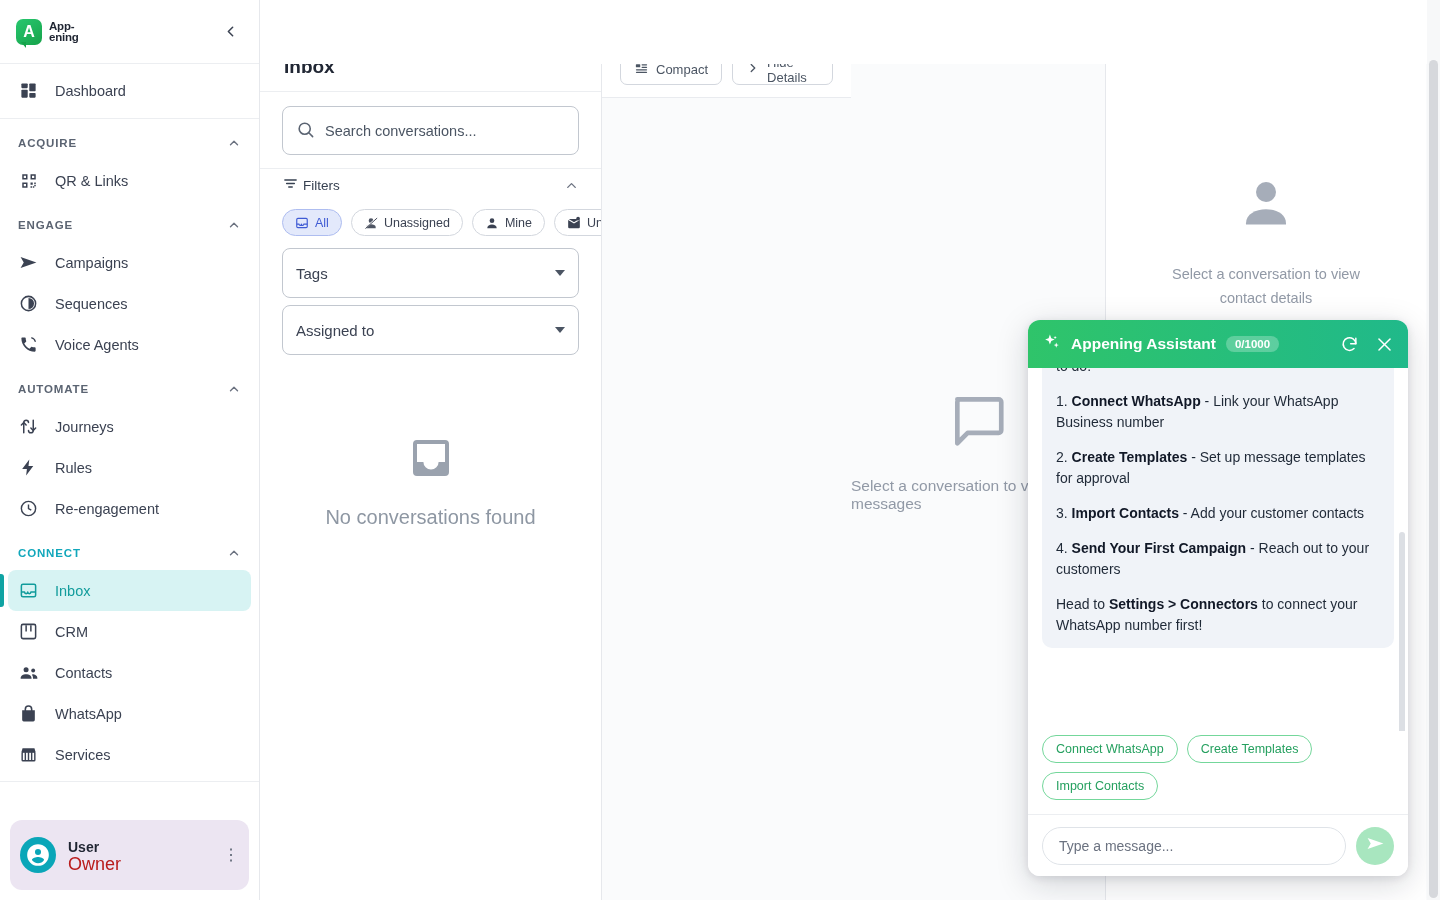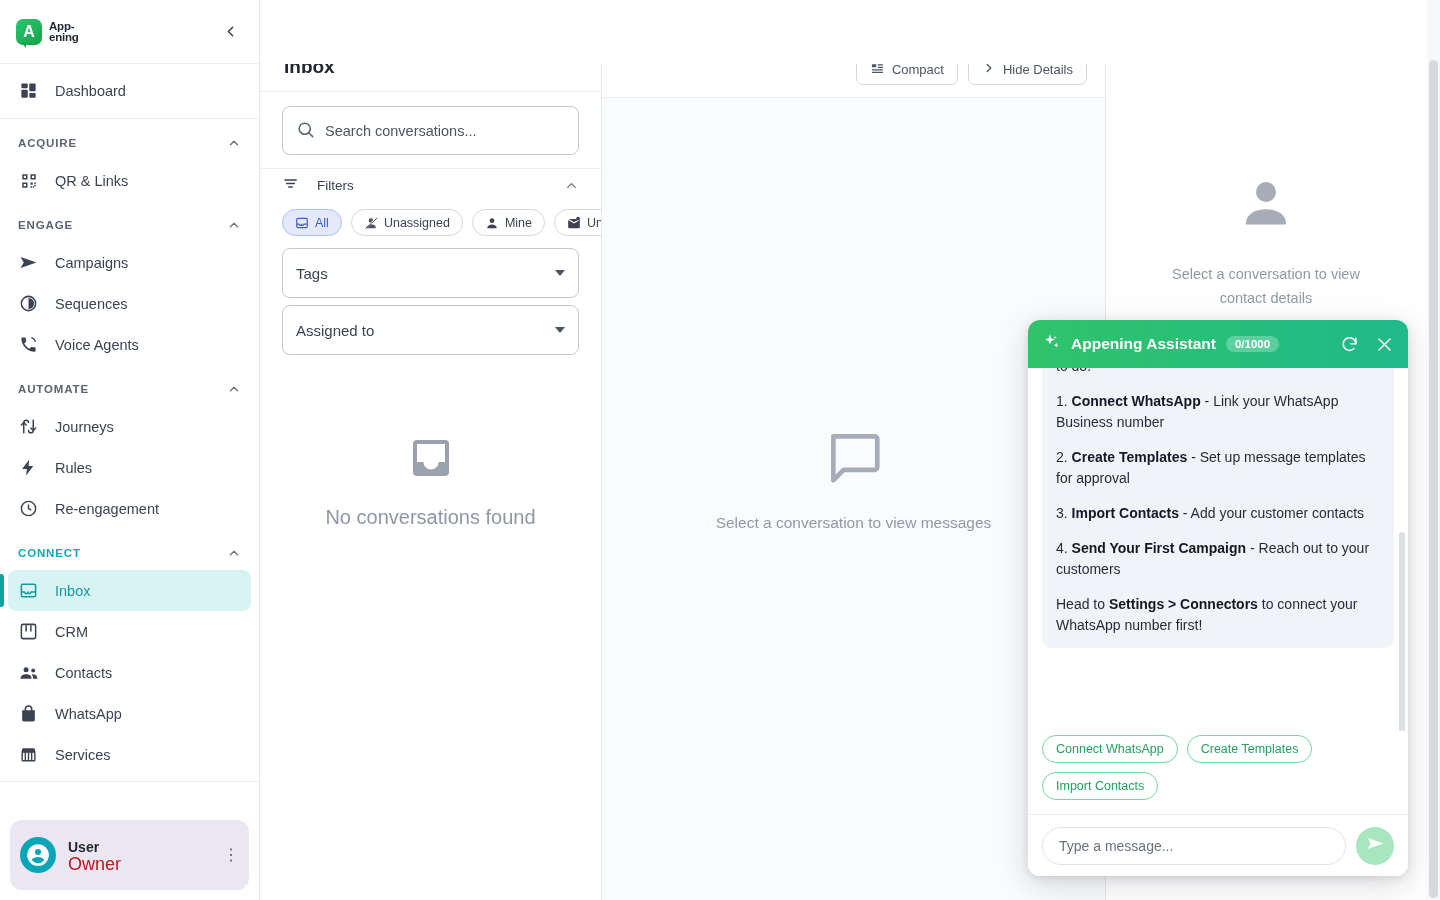--- a/index.html
+++ b/index.html
@@ -116,21 +116,21 @@
   .conv-title { font-size: 19px; font-weight: 700; color: #212734; padding: 14px 24px 13px; }
   .conv-sep { height: 1px; background: #eceef1; }
   .search-row { padding: 14px 22px 13px; }
   .search-box {
     display: flex; align-items: center; gap: 10px; height: 49px;
     border: 1px solid #c2c7cf; border-radius: 8px; padding: 0 13px;
     color: #5b6472; font-size: 14.5px;
   }
   .search-box .ph { color: #4b5563; }
   .filters-head {
-    display: flex; align-items: center; gap: 18px; padding: 2px 22px 0;
+    display: flex; align-items: center; gap: 4px; padding: 2px 22px 0;
     height: 30px; color: #374151; font-size: 13.5px; cursor: pointer;
   }
   .filters-head .chev { margin-left: auto; }
   .chips {
     display: flex; gap: 9px; padding: 10px 0 8px 22px;
     overflow: hidden; white-space: nowrap;
   }
   .chip {
     display: inline-flex; align-items: center; gap: 6px; flex: 0 0 auto;
     height: 27px; padding: 0 12px; border-radius: 14px;
@@ -154,21 +154,21 @@
   }
   .conv-empty {
     flex: 1 1 auto; display: flex; flex-direction: column;
     align-items: center; justify-content: flex-start; padding-top: 72px;
     gap: 20px; color: #9aa2ae;
   }
   .conv-empty .lbl { font-size: 20px; color: #8e97a3; }
 
   
   .msg-panel {
-    flex: 1 1 auto; background: #fafbfc; display: flex; flex-direction: column;
+    flex: 1 1 auto; background: #fafbfc; display: flex; flex-direction: row;
     position: relative; border-right: 1px solid #e6e8ec;
   }
   .msg-toolbar {
     height: 56px; display: flex; align-items: center; justify-content: flex-end;
     gap: 10px; padding: 0 18px; border-bottom: 1px solid #e9ebef; background: #fff;
   }
   .tool-btn {
     display: inline-flex; align-items: center; gap: 7px; height: 31px;
     padding: 0 13px; border: 1px solid #d3d7de; border-radius: 7px;
     background: #fff; font-size: 13px; color: #4b5563; cursor: pointer;

